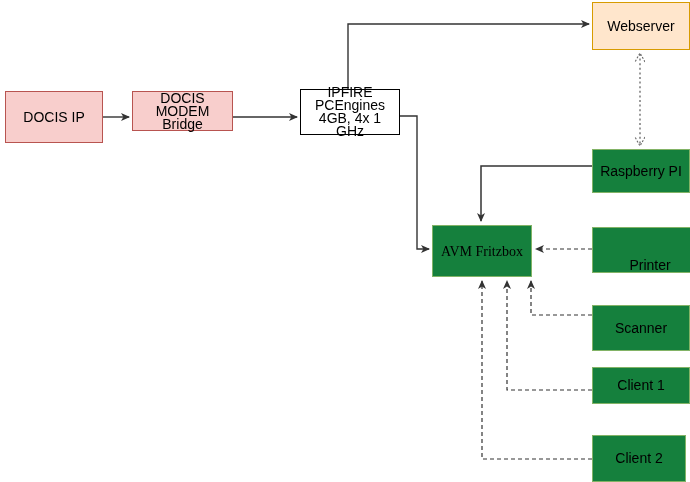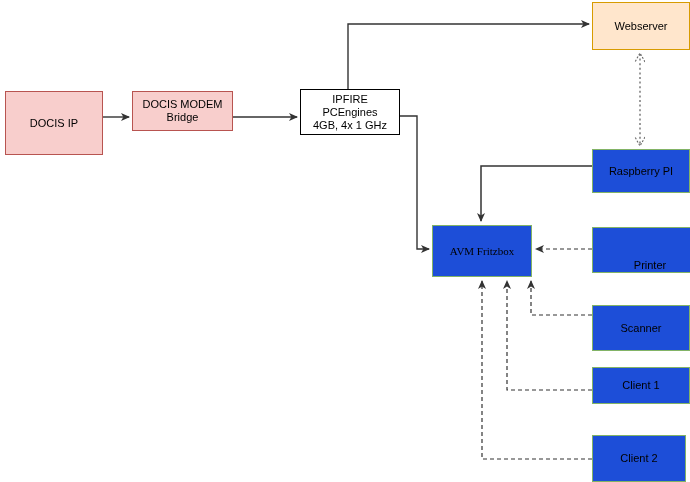--- a/index.html
+++ b/index.html
@@ -25,35 +25,35 @@
     height: 482px;
     pointer-events: none;
   }
   .node {
     position: absolute;
     box-sizing: border-box;
     display: flex;
     align-items: center;
     justify-content: center;
     text-align: center;
-    font-size: 11px;
+    font-size: 14px;
     line-height: 13px;
     color: #000000;
     border-width: 1px;
     border-style: solid;
     z-index: 2;
   }
   .node .label {
     display: block;
     width: 100%;
     padding: 0 3px;
     white-space: pre-line;
   }
   .n-pink   { background: #f8cecc; border-color: #b85450; }
-  .n-green  { background: #1d4ed8; border-color: #82b366; }
+  .n-green  { background: #15803d; border-color: #82b366; }
   .n-orange { background: #ffe6cc; border-color: #d79b00; }
   .n-white  { background: #ffffff; border-color: #000000; }
 </style>
 </head>
 <body>
 
 <div id="canvas" style="width: 690px; height: 482px; background: rgb(255, 255, 255);">
 
   <svg id="edges" width="690" height="482" viewBox="0 0 690 482">
     <defs>
@@ -85,21 +85,21 @@
 
     <path d="M592,249 L536,249" fill="none" stroke="#333333" stroke-width="1.2" stroke-dasharray="4 3" marker-end="url(#arrow-dashed)"></path>
 
     <path d="M592,315 L531,315 L531,281" fill="none" stroke="#333333" stroke-width="1.2" stroke-dasharray="4 3" marker-end="url(#arrow-dashed)"></path>
 
     <path d="M592,390 L507,390 L507,281" fill="none" stroke="#333333" stroke-width="1.2" stroke-dasharray="4 3" marker-end="url(#arrow-dashed)"></path>
 
     <path d="M592,459 L482,459 L482,281" fill="none" stroke="#333333" stroke-width="1.2" stroke-dasharray="4 3" marker-end="url(#arrow-dashed)"></path>
   </svg>
 
-  <div class="node n-pink" style="left: 5px; top: 91px; width: 98px; height: 64px;">
+  <div class="node n-pink" style="left: 5px; top: 91px; width: 98px; height: 52px;">
     <span class="label">DOCIS IP</span>
   </div>
   <div class="node n-pink" style="left: 132px; top: 91px; width: 101px; height: 40px;">
     <span class="label">DOCIS MODEM
 Bridge</span>
   </div>
   <div class="node n-white" style="left: 300px; top: 89px; width: 100px; height: 46px;">
     <span class="label">IPFIRE
 PCEngines
 4GB, 4x 1 GHz</span>

